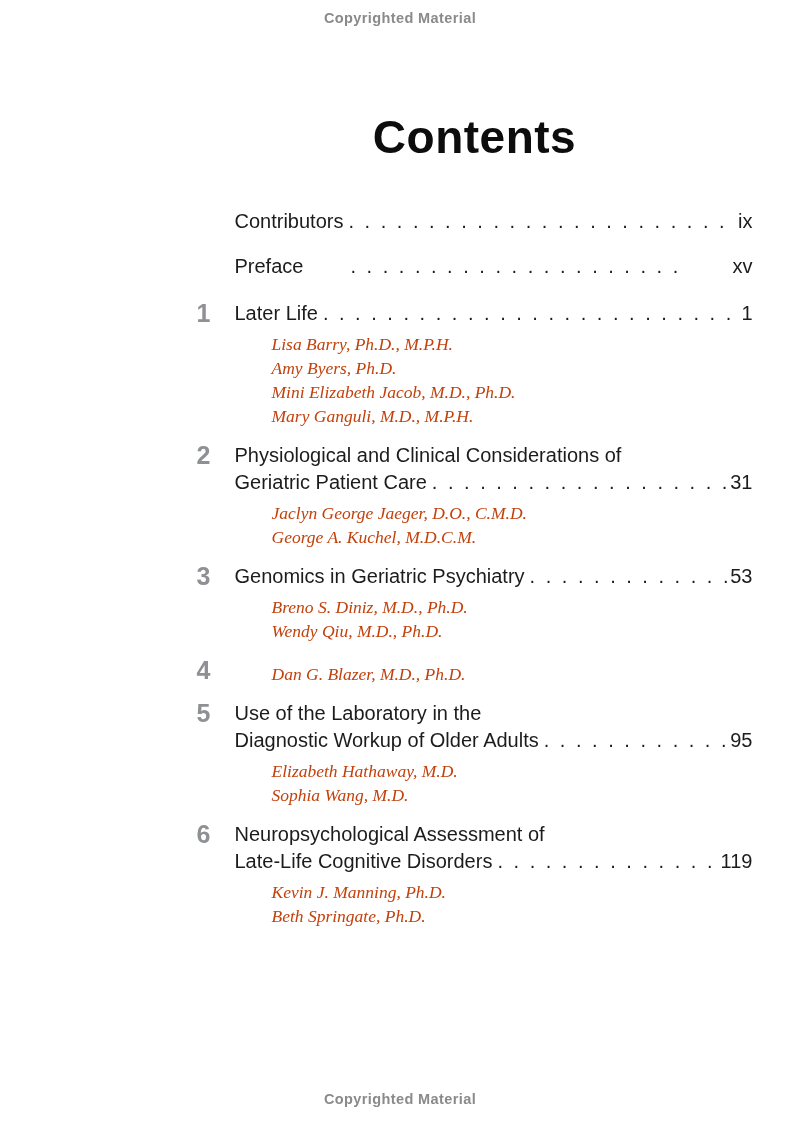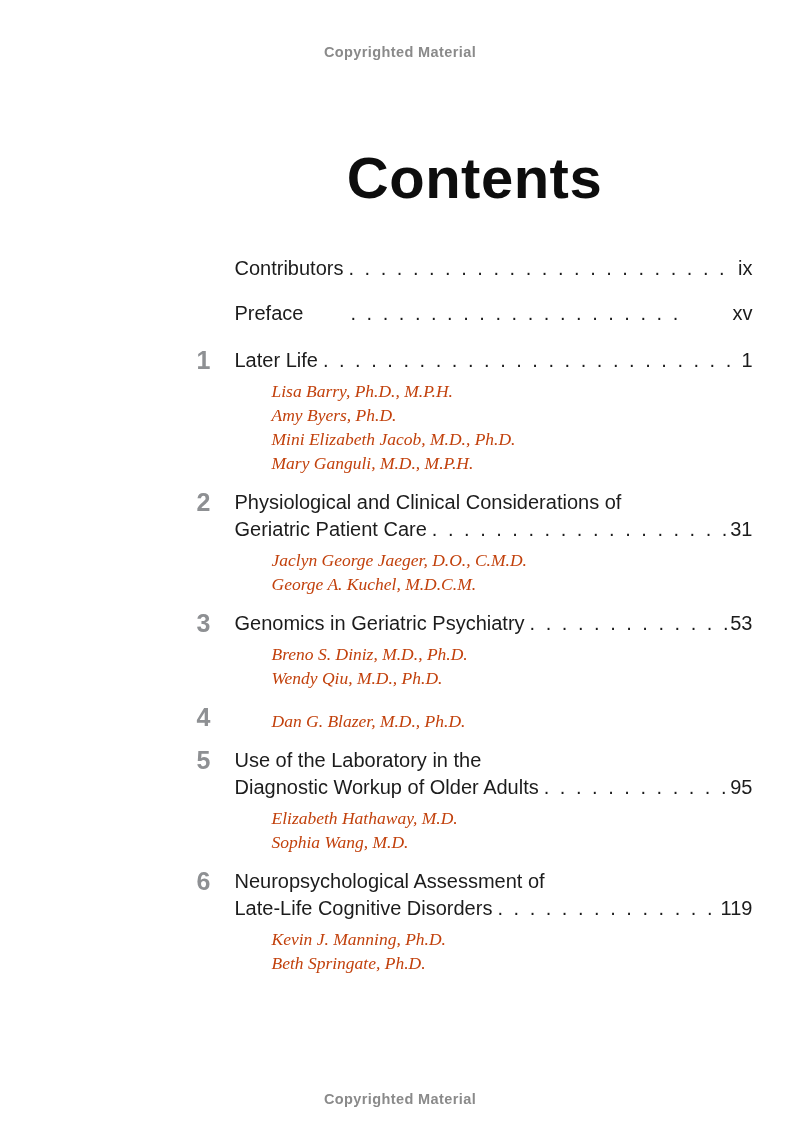--- a/index.html
+++ b/index.html
@@ -7,37 +7,37 @@
   .page {
     position: relative;
     width: 707px;
     min-height: 1131px;
     margin: 0 auto;
     background: #ffffff;
     font-family: "Liberation Sans", sans-serif;
     color: #1c1c1c;
     display: flex;
     flex-direction: column;
-    padding: 44px 0 24px 0;
+    padding: 10px 0 24px 0;
   }
   .copyright {
     text-align: center;
     color: #8a8a8a;
     font-size: 14.5px;
     font-weight: bold;
     letter-spacing: 0.4px;
   }
   .copyright.bottom { margin-top: auto; }
   .content {
     width: 556px;
     margin-left: 150px;
   }
   .book-title {
     text-align: center;
-    font-size: 58px;
+    font-size: 46px;
     font-weight: bold;
     letter-spacing: 0.5px;
     color: #0d0d0d;
     margin-top: 84px;
   }
   .toc { margin-top: 44px; }
   .fm-row {
     display: flex;
     align-items: flex-start;
     font-size: 20px;

